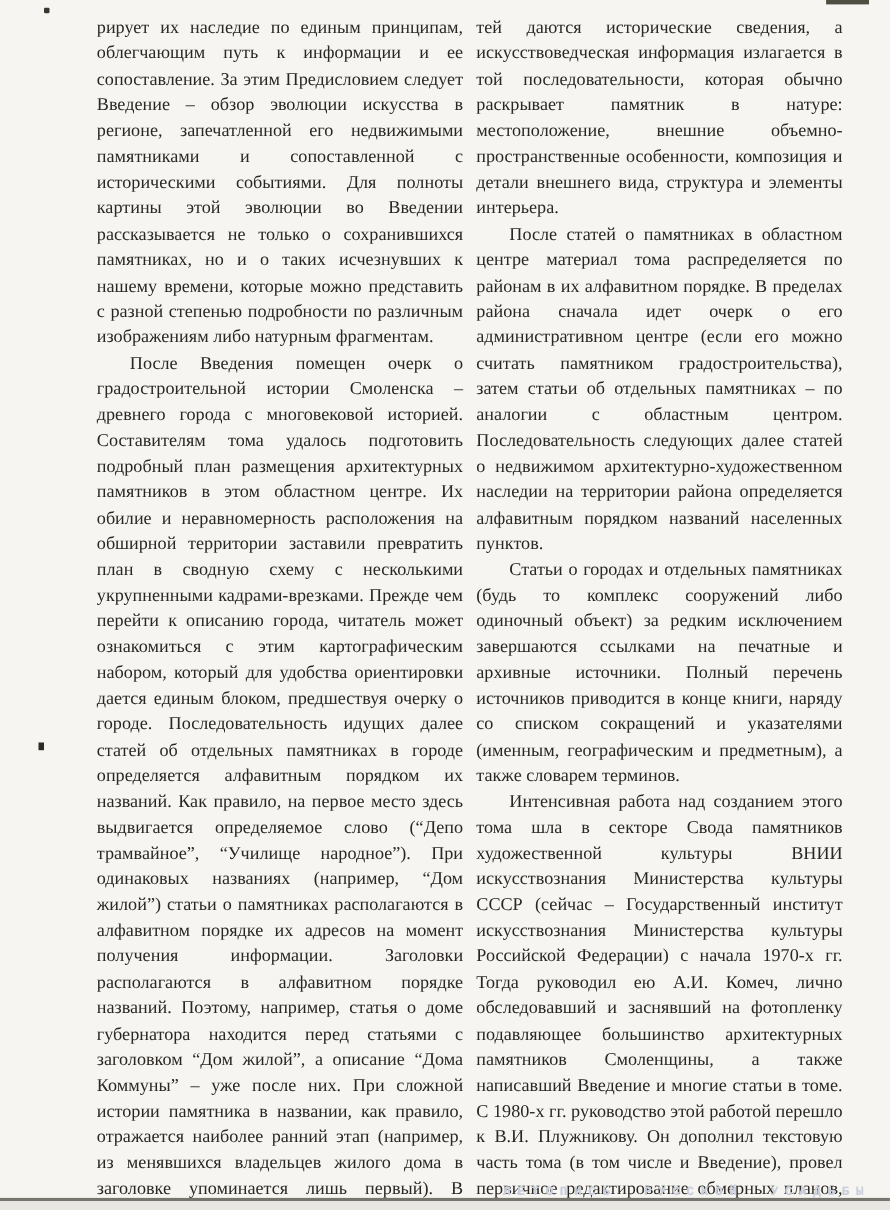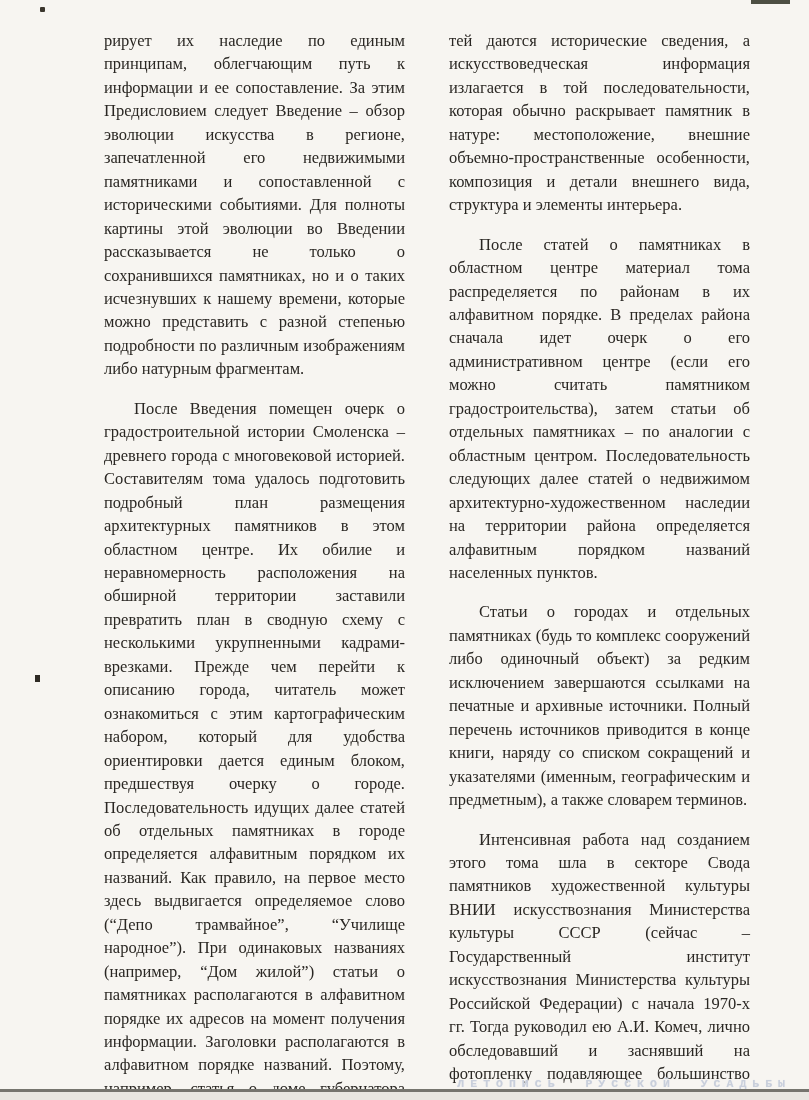--- a/index.html
+++ b/index.html
@@ -25,21 +25,21 @@
     color: #2a2723;
     font-size: 16.5px;
     line-height: 23.45px;
     text-align: justify;
     hyphens: auto;
     -webkit-hyphens: auto;
   }
   .col-left  { left: 88px; }
   .col-right { left: 433px; }
   .para {
-    margin: 16px;
+    margin: 0;
     text-indent: 0;
   }
   .para.indent { text-indent: 30px; }
 
   .watermark {
     position: absolute;
     top: 1077px;
     right: 18px;
     font-family: Liberation Mono, monospace;
     font-size: 11.5px;

